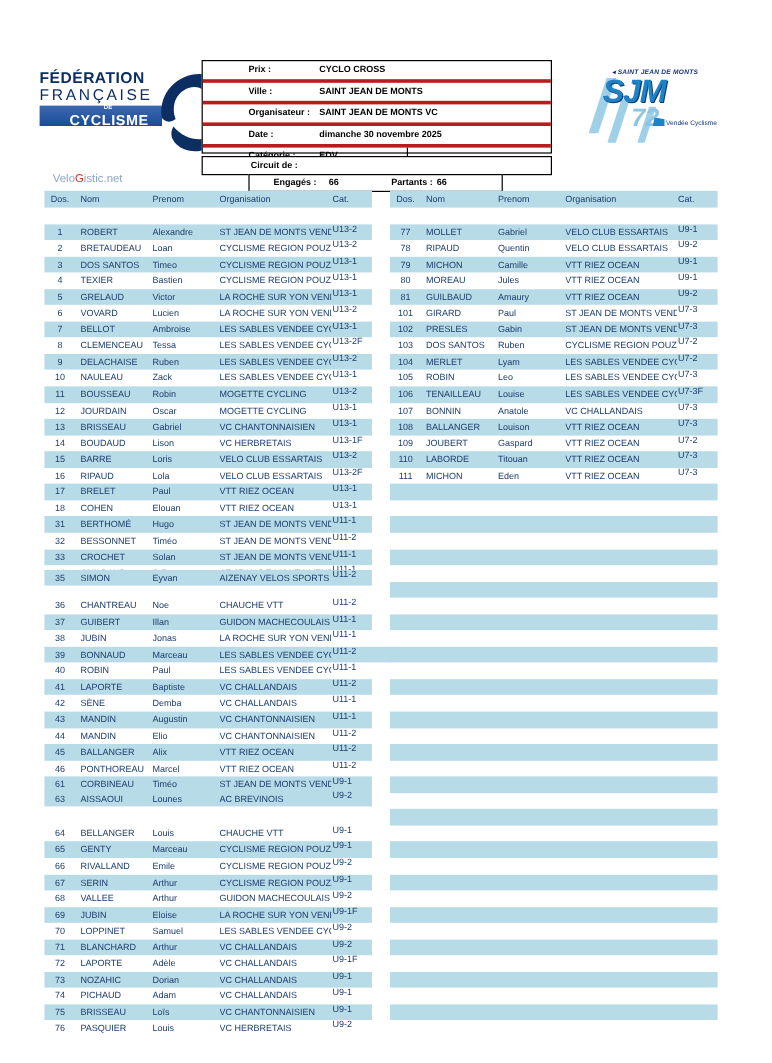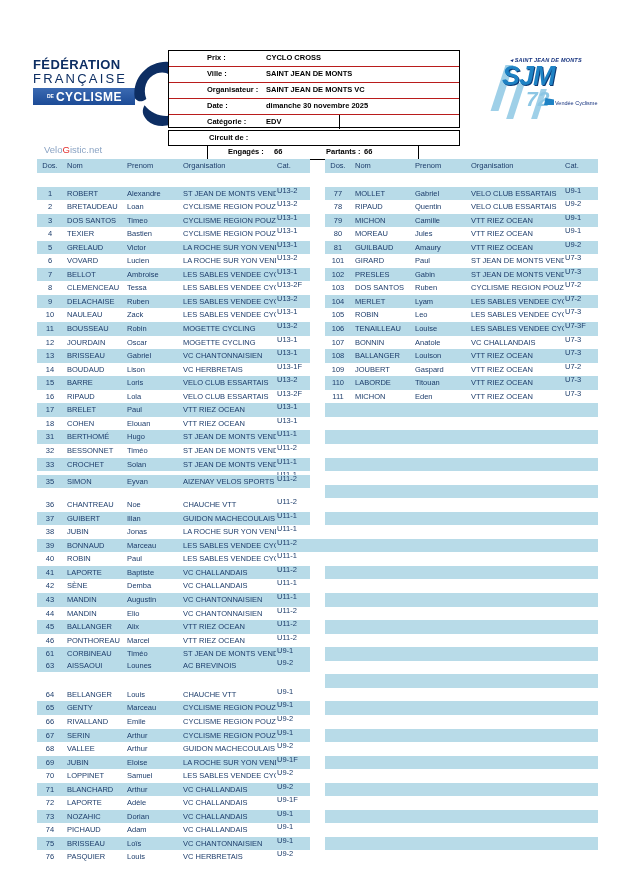--- a/index.html
+++ b/index.html
@@ -4,29 +4,29 @@
 <style>
   html,body{margin:0;padding:0;background:#fff;}
   .page{position:relative;width:643px;height:886px;background:#fff;overflow:hidden;
         font-family:"Liberation Sans",sans-serif;color:#1d3d6b;}
 
   
   .ffc{position:absolute;left:33px;top:58px;width:150px;height:70px;}
   .ffc-l1{font-size:13px;font-weight:700;color:#0d2e63;letter-spacing:.4px;line-height:14px;}
   .ffc-l2{font-size:13px;font-weight:400;color:#0d2e63;letter-spacing:2.2px;line-height:14px;}
   .ffc-band{margin-top:2px;width:102px;height:17px;background:linear-gradient(180deg,#3b6ab2,#1c4b96);
-            color:#fff;display:flex;align-items:center;padding-left:14px;box-sizing:border-box;}
+            color:#fff;display:flex;align-items:center;padding-left:14px;box-sizing:border-box;flex-direction:column;}
   .ffc-de{font-size:5px;font-weight:700;margin-right:2px;line-height:5px;}
   .ffc-cy{font-size:12px;font-weight:800;letter-spacing:.5px;}
   .ffc-swoosh{position:absolute;left:96px;top:-6px;width:72px;height:80px;}
 
   
   .form-box{position:absolute;left:168px;top:50px;width:292px;height:78px;
             border:1.6px solid #000;box-sizing:border-box;background:#fff;}
-  .form-row{position:relative;height:14.9px;border-bottom:1px solid #b91c1c;}
+  .form-row{position:relative;height:14.9px;border-bottom:3px solid #b91c1c;}
   .form-row:last-child{border-bottom:none;}
   .f-label{position:absolute;left:38px;top:0;line-height:14.9px;font-size:7.5px;font-weight:700;color:#000;}
   .f-value{position:absolute;left:97px;top:0;line-height:14.9px;font-size:7.5px;font-weight:700;color:#000;white-space:nowrap;}
   .cat-divider{position:absolute;left:170px;top:0;bottom:0;border-left:1.4px solid #000;}
   .circuit-box{position:absolute;left:168px;top:130px;width:292px;height:16px;
                border:1.6px solid #000;box-sizing:border-box;background:#fff;}
   .circuit-box .f-label{left:40px;line-height:13px;}
   .engages-box{position:absolute;left:207px;top:145px;width:212px;height:15px;
                border:1.6px solid #000;box-sizing:border-box;background:#fff;}
   .engages-box span{position:absolute;top:0;line-height:12.5px;font-size:7.5px;font-weight:700;color:#000;}

